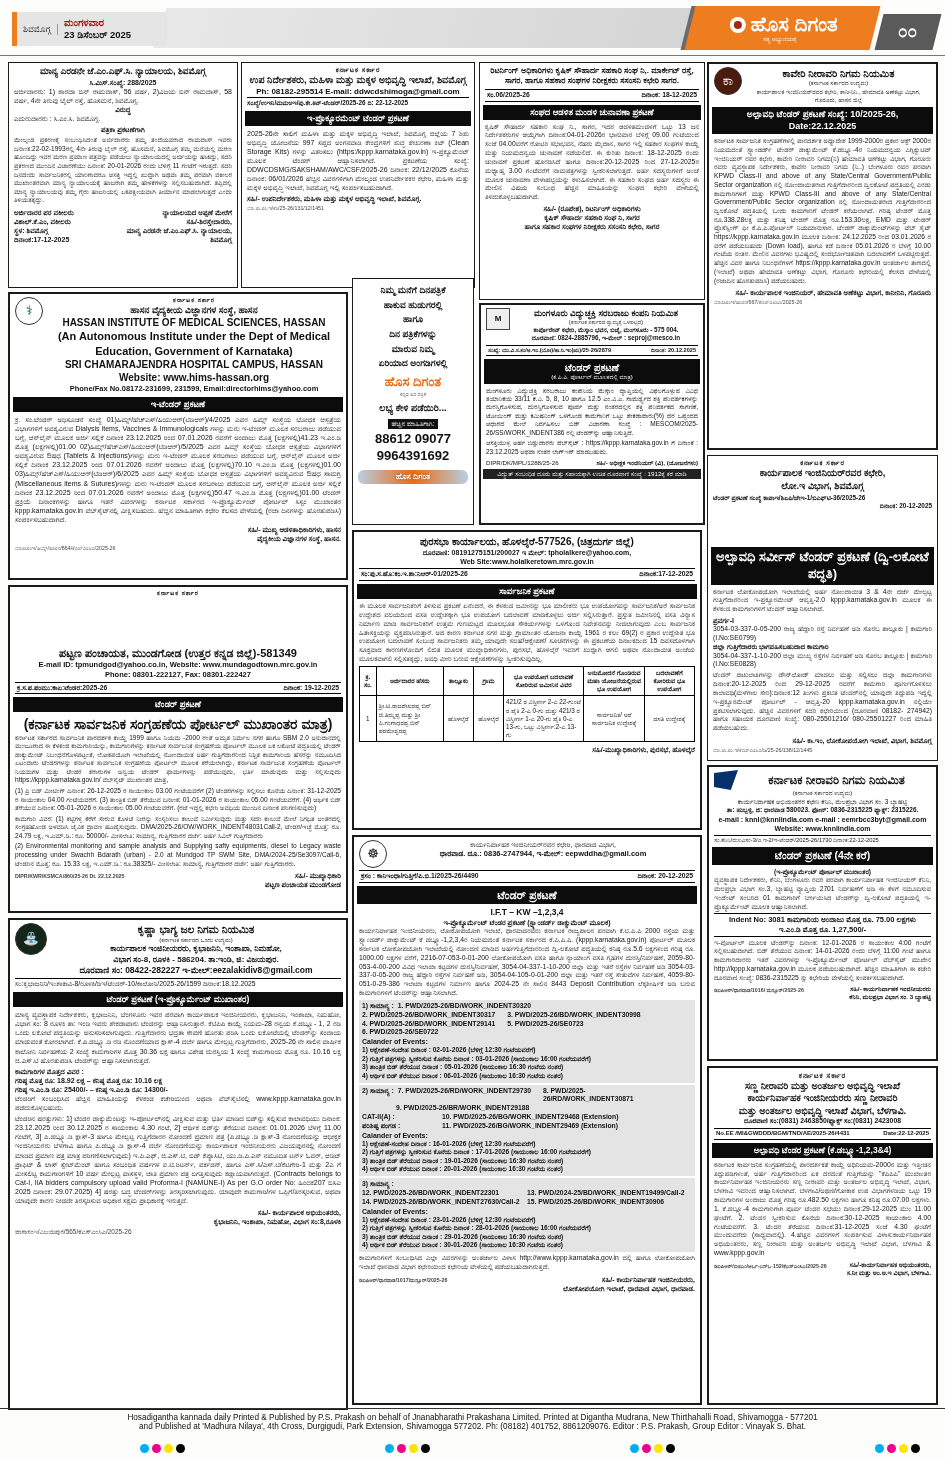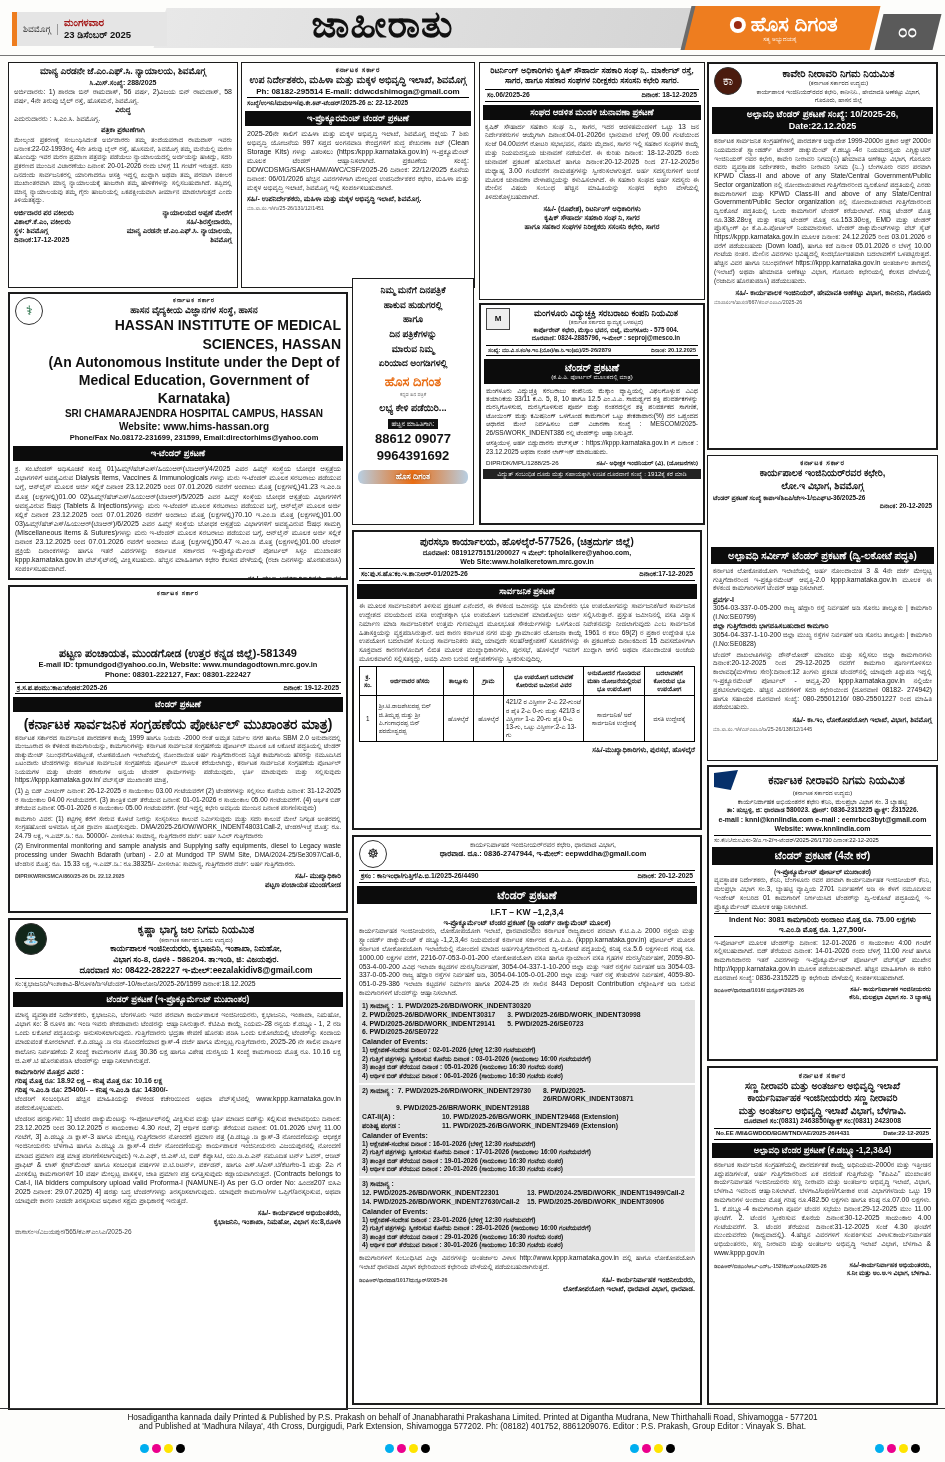--- a/index.html
+++ b/index.html
@@ -36,21 +36,20 @@
 
   <div style="position:absolute;left:0;top:0;width:945px;height:56px;">
     <div style="position:absolute;left:160px;top:8px;width:600px;height:40px;background:linear-gradient(90deg,#e8e8e8,#d2d2d2);transform:skewX(-18deg);"></div>
     <div style="position:absolute;left:12px;top:12px;width:150px;height:34px;background:#e5e5e5;border-left:5px solid #ee7d1f;display:flex;align-items:center;">
       <div style="font-size:9px;padding:0 6px;border-right:1px solid #999;">ಶಿವಮೊಗ್ಗ</div>
       <div style="padding:0 6px;">
         <div style="font-size:10px;font-weight:700;color:#a31414;">ಮಂಗಳವಾರ</div>
         <div style="font-size:9.5px;font-weight:700;">23 ಡಿಸೆಂಬರ್ 2025</div>
       </div>
     </div>
-    <div style="position:absolute;left:0;right:180px;top:4px;text-align:center;font-size:37px;font-weight:800;letter-spacing:1px;">ಜಾಹೀರಾತು</div>
     <div style="position:absolute;right:70px;top:6px;width:185px;height:44px;background:#ee7d1f;transform:skewX(-14deg);box-shadow:-4px 0 0 #6b6b6b;display:flex;flex-direction:column;align-items:center;justify-content:center;">
       <div style="display:flex;align-items:center;gap:5px;transform:skewX(14deg);">
         <span style="width:16px;height:16px;border-radius:50%;background:#fff;display:inline-flex;align-items:center;justify-content:center;">
             <span style="width:8px;height:8px;border-radius:50%;background:#9c2b12;"></span>
           </span>
         <span style="color:#fff;font-size:20px;font-weight:800;">ಹೊಸ ದಿಗಂತ</span>
       </div>
       <div style="transform:skewX(14deg);color:#fff;font-size:6px;">ಸತ್ಯ ಅಭ್ಯುದಯಕ್ಕೆ</div>
     </div>
     <div style="position:absolute;right:8px;top:14px;width:58px;height:36px;background:#5a5a5a;transform:skewX(-14deg);display:flex;align-items:center;justify-content:center;">
@@ -121,22 +120,22 @@
     <div class="sigr">ಸಹಿ/- ಕಾರ್ಯಪಾಲಕ ಇಂಜಿನಿಯರ್, ಹೇಮಾವತಿ ಅಣೆಕಟ್ಟು ವಿಭಾಗ, ಕಾನೀನಿನಿ, ಗೊರೂರು</div>
     <div class="code">ಮಾಸಾಸಂಇ/ಹಾಸನ/667/ಕೆಎಸ್‌ಎಂಸಿಎ/2025-26</div>
   </div>
 
   <div class="blk b2" style="left:8px;top:292px;width:340px;height:288px;">
     <div class="hdrflex">
       <div class="logo" style="color:#0a5c2e;">⚕</div>
       <div style="flex:1;">
         <div class="gov" style="font-size:6px;">ಕರ್ನಾಟಕ ಸರ್ಕಾರ</div>
         <div class="h1" style="font-size:9px;">ಹಾಸನ ವೈದ್ಯಕೀಯ ವಿಜ್ಞಾನಗಳ ಸಂಸ್ಥೆ, ಹಾಸನ</div>
-        <div class="h1" style="font-size:14px;text-align:right;">HASSAN INSTITUTE OF MEDICAL SCIENCES, HASSAN</div>
-        <div class="h1" style="font-size:14px;">(An Autonomous Institute under the Dept of Medical Education, Government of Karnataka)</div>
+        <div class="h1" style="font-size:10px;">HASSAN INSTITUTE OF MEDICAL SCIENCES, HASSAN</div>
+        <div class="h1" style="font-size:11px;">(An Autonomous Institute under the Dept of Medical Education, Government of Karnataka)</div>
         <div class="t-c bold" style="font-size:10px;">SRI CHAMARAJENDRA HOSPITAL CAMPUS, HASSAN   Website: www.hims-hassan.org</div>
         <div class="t-c bold" style="font-size:7.5px;">Phone/Fax No.08172-231699, 231599,  Email:directorhims@yahoo.com</div>
       </div>
     </div>
     <div class="bar">ಇ-ಟೆಂಡರ್ ಪ್ರಕಟಣೆ</div>
     <div class="t-j" style="font-size:7px;">ಕ್ರ. ಸಂ.ಟೆಂಡರ್ ಅಧಿಸೂಚನೆ ಸಂಖ್ಯೆ 01)ಹಿಮ್ಸ್/ಹೆಚ್‌ಎಸ್/ಹಿಯುಆರ್(ಟಿಡಿಆರ್)/4/2025 ಎವರ ಹಿಮ್ಸ್ ಸಂಸ್ಥೆಯ ಬೋಧಕ ಆಸ್ಪತ್ರೆಯ ವಿಭಾಗಗಳಿಗೆ ಅವಶ್ಯವಿರುವ Dialysis items, Vaccines &amp; Immunologicals ಗಳನ್ನು ಮರು ಇ-ಟೆಂಡರ್ ಮೂಲಕ ಸರಬರಾಜು ಪಡೆಯುವ ಬಗ್ಗೆ, ಆನ್‌ಲೈನ್ ಮೂಲಕ ಅರ್ಜಿ ಸಲ್ಲಿಕೆ ದಿನಾಂಕ 23.12.2025 ರಿಂದ 07.01.2026 ರವರೆಗೆ ಅಂದಾಜು ಮೊತ್ತ (ಲಕ್ಷಗಳಲ್ಲಿ)41.23 ಇ.ಎಂ.ಡಿ ಮೊತ್ತ (ಲಕ್ಷಗಳಲ್ಲಿ)01.00 02)ಹಿಮ್ಸ್/ಹೆಚ್‌ಎಸ್/ಹಿಯುಆರ್(ಟಿಡಿಆರ್)/5/2025 ಎವರ ಹಿಮ್ಸ್ ಸಂಸ್ಥೆಯ ಬೋಧಕ ಆಸ್ಪತ್ರೆಯ ವಿಭಾಗಗಳಿಗೆ ಅವಶ್ಯವಿರುವ ಔಷಧ (Tablets &amp; Injections)ಗಳನ್ನು ಮರು ಇ-ಟೆಂಡರ್ ಮೂಲಕ ಸರಬರಾಜು ಪಡೆಯುವ ಬಗ್ಗೆ, ಆನ್‌ಲೈನ್ ಮೂಲಕ ಅರ್ಜಿ ಸಲ್ಲಿಕೆ ದಿನಾಂಕ 23.12.2025 ರಿಂದ 07.01.2026 ರವರೆಗೆ ಅಂದಾಜು ಮೊತ್ತ (ಲಕ್ಷಗಳಲ್ಲಿ)70.10 ಇ.ಎಂ.ಡಿ ಮೊತ್ತ (ಲಕ್ಷಗಳಲ್ಲಿ)01.00 03)ಹಿಮ್ಸ್/ಹೆಚ್‌ಎಸ್/ಹಿಯುಆರ್(ಟಿಡಿಆರ್)/6/2025 ಎವರ ಹಿಮ್ಸ್ ಸಂಸ್ಥೆಯ ಬೋಧಕ ಆಸ್ಪತ್ರೆಯ ವಿಭಾಗಗಳಿಗೆ ಅವಶ್ಯವಿರುವ ಔಷಧ ಸಾಮಗ್ರಿ (Miscellaneous items &amp; Sutures)ಗಳನ್ನು ಮರು ಇ-ಟೆಂಡರ್ ಮೂಲಕ ಸರಬರಾಜು ಪಡೆಯುವ ಬಗ್ಗೆ, ಆನ್‌ಲೈನ್ ಮೂಲಕ ಅರ್ಜಿ ಸಲ್ಲಿಕೆ ದಿನಾಂಕ 23.12.2025 ರಿಂದ 07.01.2026 ರವರೆಗೆ ಅಂದಾಜು ಮೊತ್ತ (ಲಕ್ಷಗಳಲ್ಲಿ)50.47 ಇ.ಎಂ.ಡಿ ಮೊತ್ತ (ಲಕ್ಷಗಳಲ್ಲಿ)01.00 ಟೆಂಡರ್ ಪ್ರಕ್ರಿಯೆ ದಿನಾಂಕಗಳನ್ನು ಹಾಗೂ ಇತರೆ ವಿವರಗಳನ್ನು ಕರ್ನಾಟಕ ಸರ್ಕಾರದ ಇ-ಪ್ರೊಕ್ಯೂರ್ಮೆಂಟ್ ಪೋರ್ಟಲ್ ಸಿಸ್ಟಂ ಮುಖಾಂತರ kppp.karnataka.gov.in ವೆಬ್‌ಸೈಟ್‌ನಲ್ಲಿ ವೀಕ್ಷಿಸಬಹುದು. ಹೆಚ್ಚಿನ ಮಾಹಿತಿಗಾಗಿ ಕಛೇರಿ ಕೆಲಸದ ವೇಳೆಯಲ್ಲಿ (ರಜಾ ದಿನಗಳನ್ನು ಹೊರತುಪಡಿಸಿ) ಸಂಪರ್ಕಿಸಬಹುದಾಗಿದೆ.</div>
     <div class="sigr" style="margin-top:1px;">ಸಹಿ/- ಮುಖ್ಯ ಆಡಳಿತಾಧಿಕಾರಿಗಳು, ಹಾಸನ</div>
     <div class="sigr" style="margin-top:0;">ವೈದ್ಯಕೀಯ ವಿಜ್ಞಾನಗಳ ಸಂಸ್ಥೆ, ಹಾಸನ.</div>
     <div class="code">ಮಾಸಾಸಂಇ/ಹಿಮ್ಸ್/ಹಾಸನ/864/ಕೆಎಸ್‌ಎಂಸಿಎ/2025-26</div>
   </div>
@@ -187,21 +186,21 @@
     </div>
     <div style="background:#222;color:#fff;text-align:center;font-size:6.2px;padding:1px;margin:2px -3px 0;">ವಿದ್ಯುತ್ ಸಂಬಂಧಿತ ದೂರು ಮತ್ತು ಸಹಾಯಕ್ಕಾಗಿ ಉಚಿತ ದೂರವಾಣಿ ಸಂಖ್ಯೆ : 1912ಕ್ಕೆ ಕರೆ ಮಾಡಿ</div>
   </div>
 
   <div class="blk" style="left:707px;top:455px;width:231px;height:306px;">
     <div class="gov" style="font-size:6.5px;">ಕರ್ನಾಟಕ ಸರ್ಕಾರ</div>
     <div class="h1" style="font-size:9.5px;">ಕಾರ್ಯಪಾಲಕ ಇಂಜಿನಿಯರ್‌ರವರ ಕಛೇರಿ,</div>
     <div class="h1" style="font-size:9.5px;">ಲೋ.ಇ ವಿಭಾಗ, ಶಿವಮೊಗ್ಗ</div>
     <div style="font-size:6.4px;font-weight:700;margin-top:2px;">ಟೆಂಡರ್ ಪ್ರಕಟಣೆ ಸಂಖ್ಯೆ ಕಾಪಾಇ/ಶಿಏಪಿ/ಜೇಇ-1/ಬಿಎಫ್‌ಟಿ-36/2025-26</div>
     <div class="t-r bold" style="font-size:6.4px;">ದಿನಾಂಕ: 20-12-2025</div>
-    <div class="bar" style="font-size:10px;margin-top:36px;">ಅಲ್ಪಾವಧಿ ಸರ್ವೀಸ್ ಟೆಂಡರ್ ಪ್ರಕಟಣೆ (ದ್ವಿ-ಲಕೋಟೆ ಪದ್ಧತಿ)</div>
+    <div class="bar" style="font-size:13px;margin-top:36px;">ಅಲ್ಪಾವಧಿ ಸರ್ವೀಸ್ ಟೆಂಡರ್ ಪ್ರಕಟಣೆ (ದ್ವಿ-ಲಕೋಟೆ ಪದ್ಧತಿ)</div>
     <div class="t-j" style="font-size:6.8px;">ಕರ್ನಾಟಕ ಲೋಕೋಪಯೋಗಿ ಇಲಾಖೆಯಲ್ಲಿ ಅರ್ಹ ನೋಂದಾಯಿತ 3 &amp; 4ನೇ ದರ್ಜೆ ಮೇಲ್ಪಟ್ಟ ಗುತ್ತಿಗೆದಾರರಿಂದ ಇ-ಪ್ರಕ್ಯೂರಮೆಂಟ್ ಆವೃತ್ತಿ-2.0 kppp.karnataka.gov.in ಮೂಲಕ ಈ ಕೆಳಕಂಡ ಕಾಮಗಾರಿಗಳಿಗೆ ಟೆಂಡರ್ ಆಹ್ವಾನಿಸಲಾಗಿದೆ.</div>
     <div class="bold" style="font-size:7px;margin-top:2px;">ಪ್ರವರ್ಗ-I</div>
     <div class="t-j" style="font-size:6.8px;">3054-03-337-0-05-200 ರಾಜ್ಯ ಹೆದ್ದಾರಿ ರಸ್ತೆ ನಿರ್ವಹಣೆ ಅಡಿ ಸೊರಬ ತಾಲ್ಲೂಕು | ಕಾಮಗಾರಿ (I.No:SE0799)</div>
     <div class="bold" style="font-size:6.8px;">ಜಿಲ್ಲಾ ಗುತ್ತಿಗೆದಾರರು ಭಾಗವಹಿಸಬಹುದಾದ ಕಾಮಗಾರಿ</div>
     <div class="t-j" style="font-size:6.8px;">3054-04-337-1-10-200 ಜಿಲ್ಲಾ ಮುಖ್ಯ ರಸ್ತೆಗಳ ನಿರ್ವಹಣೆ ಅಡಿ ಸೊರಬ ತಾಲ್ಲೂಕು | ಕಾಮಗಾರಿ (I.No:SE0828)</div>
     <div class="t-j" style="font-size:6.8px;margin-top:2px;">ಟೆಂಡರ್ ದಾಖಲಾತಿಗಳನ್ನು ಡೌನ್‌ಲೋಡ್ ಮಾಡಲು ಮತ್ತು ಸಲ್ಲಿಸಲು ಜಿಲ್ಲಾ ಕಾಮಗಾರಿಗಳು ದಿನಾಂಕ:20-12-2025 ರಿಂದ 29-12-2025 ರವರೆಗೆ ಕಾಮಗಾರಿ ಪೂರ್ಣಗೊಳಿಸಲು ಕಾಲಾವಧಿ(ಮಳೆಗಾಲ ಸೇರಿ):ದಿನಾಂಕ:12 ತಿಂಗಳು ಪ್ರಕಟಿತ ಟೆಂಡರ್‌ನಲ್ಲಿ ಯಾವುದೇ ತಿದ್ದುಪಡಿ ಇದ್ದಲ್ಲಿ ಇ-ಪ್ರಕ್ಯೂರಮೆಂಟ್ ಪೋರ್ಟಲ್ - ಆವೃತ್ತಿ-20 kppp.karnataka.gov.in ನಲ್ಲಿಯೇ ಪ್ರಕಟಿಸಲಾಗುವುದು. ಹೆಚ್ಚಿನ ವಿವರಗಳಿಗೆ ಸದರಿ ಕಛೇರಿಯಿಂದ (ದೂರವಾಣಿ 08182- 274942) ಹಾಗೂ ಸಹಾಯಕ ದೂರವಾಣಿ ಸಂಖ್ಯೆ: 080-25501216/ 080-25501227 ರಿಂದ ಮಾಹಿತಿ ಪಡೆಯಬಹುದು.</div>
     <div class="sigr">ಸಹಿ/- ಕಾ.ಇಂ, ಲೋಕೋಪಯೋಗಿ ಇಲಾಖೆ, ವಿಭಾಗ, ಶಿವಮೊಗ್ಗ</div>
     <div class="code">ಮಾ.ಸಾ.ಸಂ.ಇ/ಕೆಎಸ್‌ಎಂಸಿಎ/ಡಿ/25-26/138/12/1445</div>
   </div>
 

